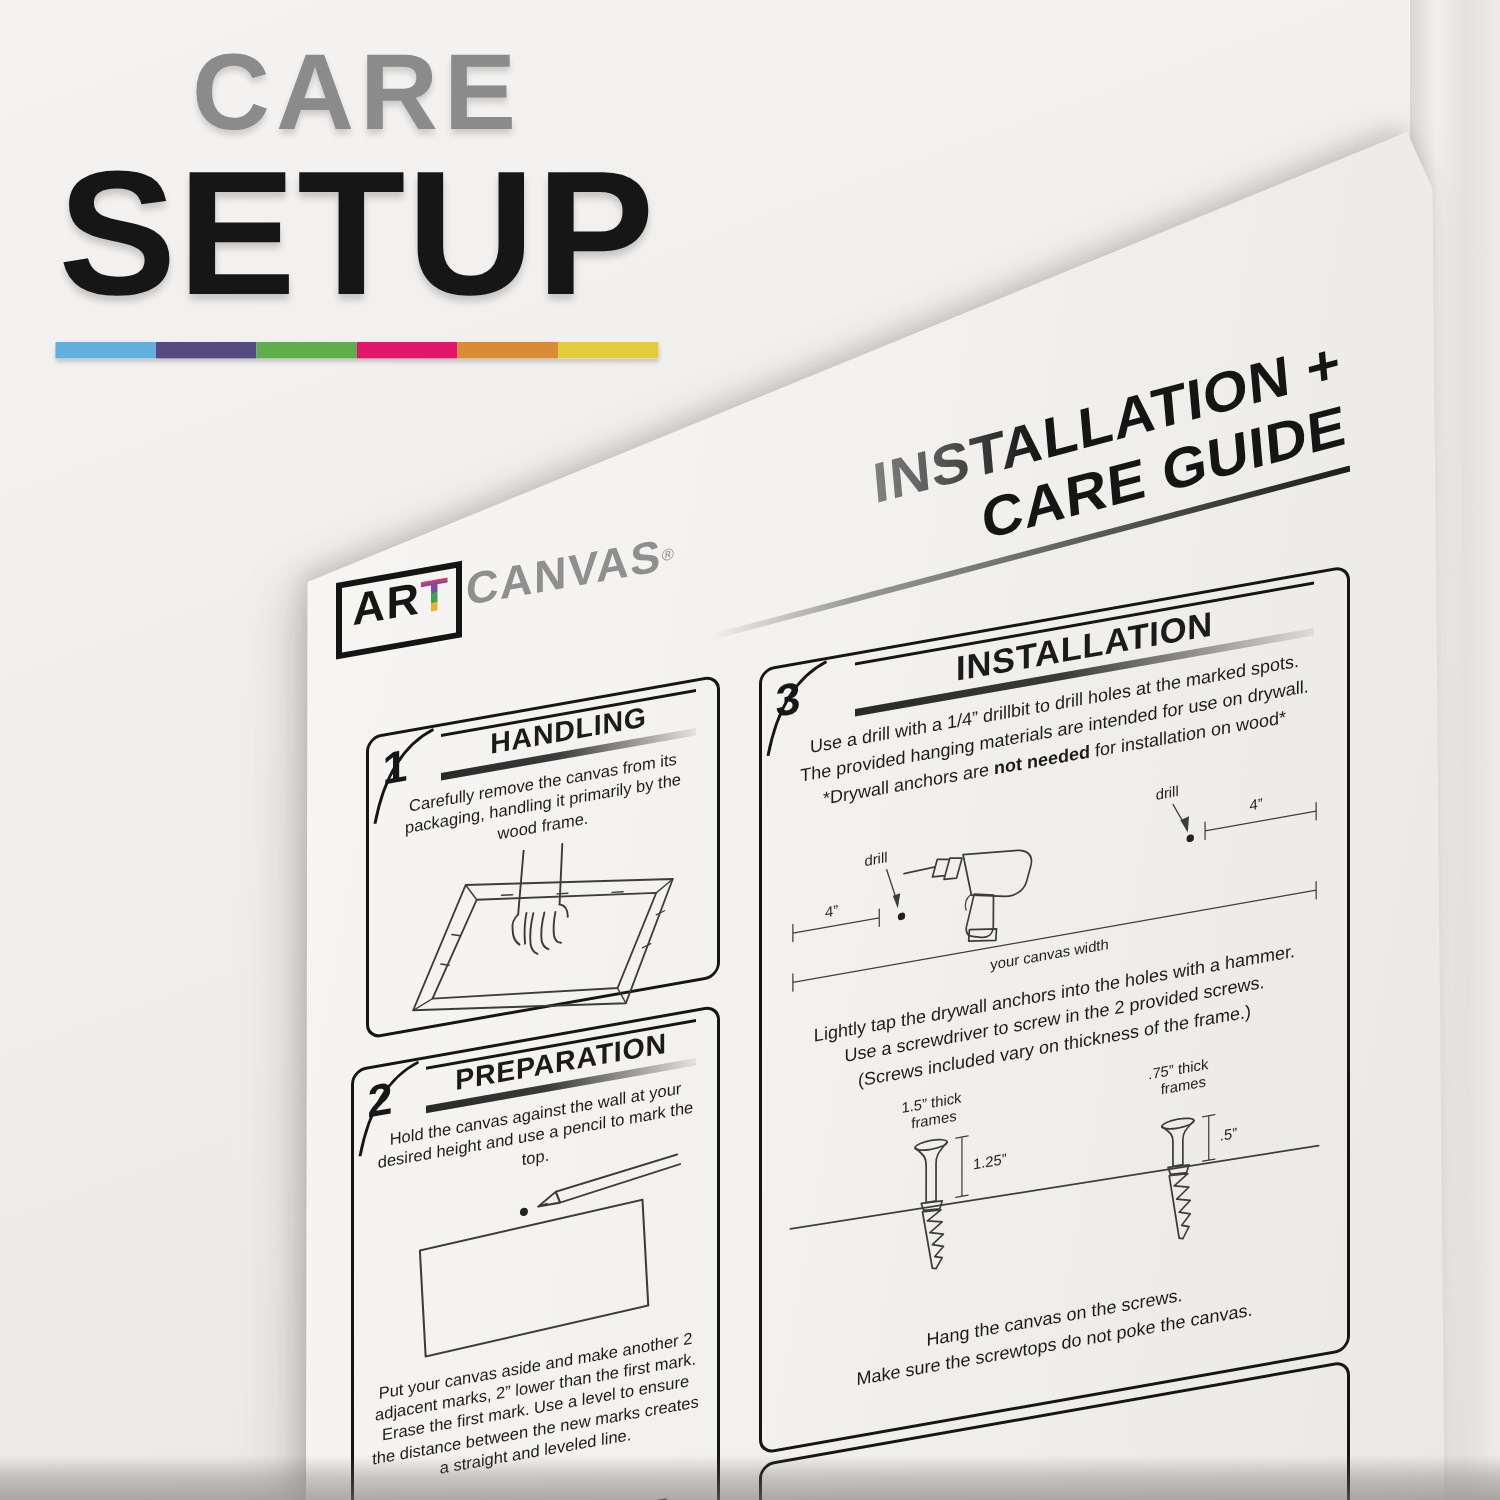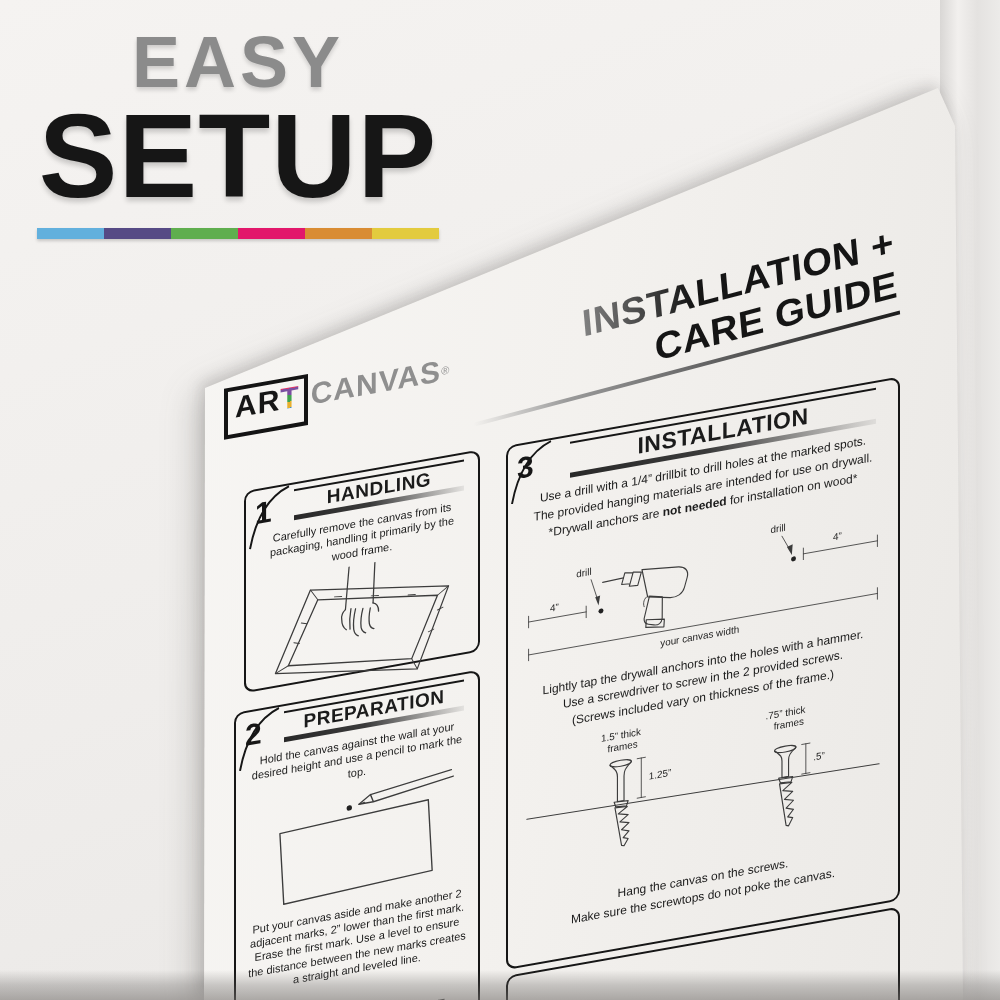--- a/index.html
+++ b/index.html
@@ -74,21 +74,21 @@
   .hangwrap{margin-top:6px;}
 </style>
 </head>
 <body>
 
 <div class="stage">
   <div class="wall"></div>
   <div class="wall-right-strip"></div>
 
   <div class="headline">
-    <div class="easy" style="color: rgb(139, 139, 139);">EASY</div>
+    <div class="easy" style="color: rgb(139, 139, 139);">CARE</div>
     <div class="setup" style="color: rgb(22, 22, 22);">SETUP</div>
     <div class="divider">
       <span style="background-color: rgb(98, 176, 221);"></span>
       <span style="background-color: rgb(86, 74, 133);"></span>
       <span style="background-color: rgb(95, 174, 78);"></span>
       <span style="background-color: rgb(226, 23, 107);"></span>
       <span style="background-color: rgb(217, 140, 51);"></span>
       <span style="background-color: rgb(227, 203, 62);"></span>
     </div>
   </div>

